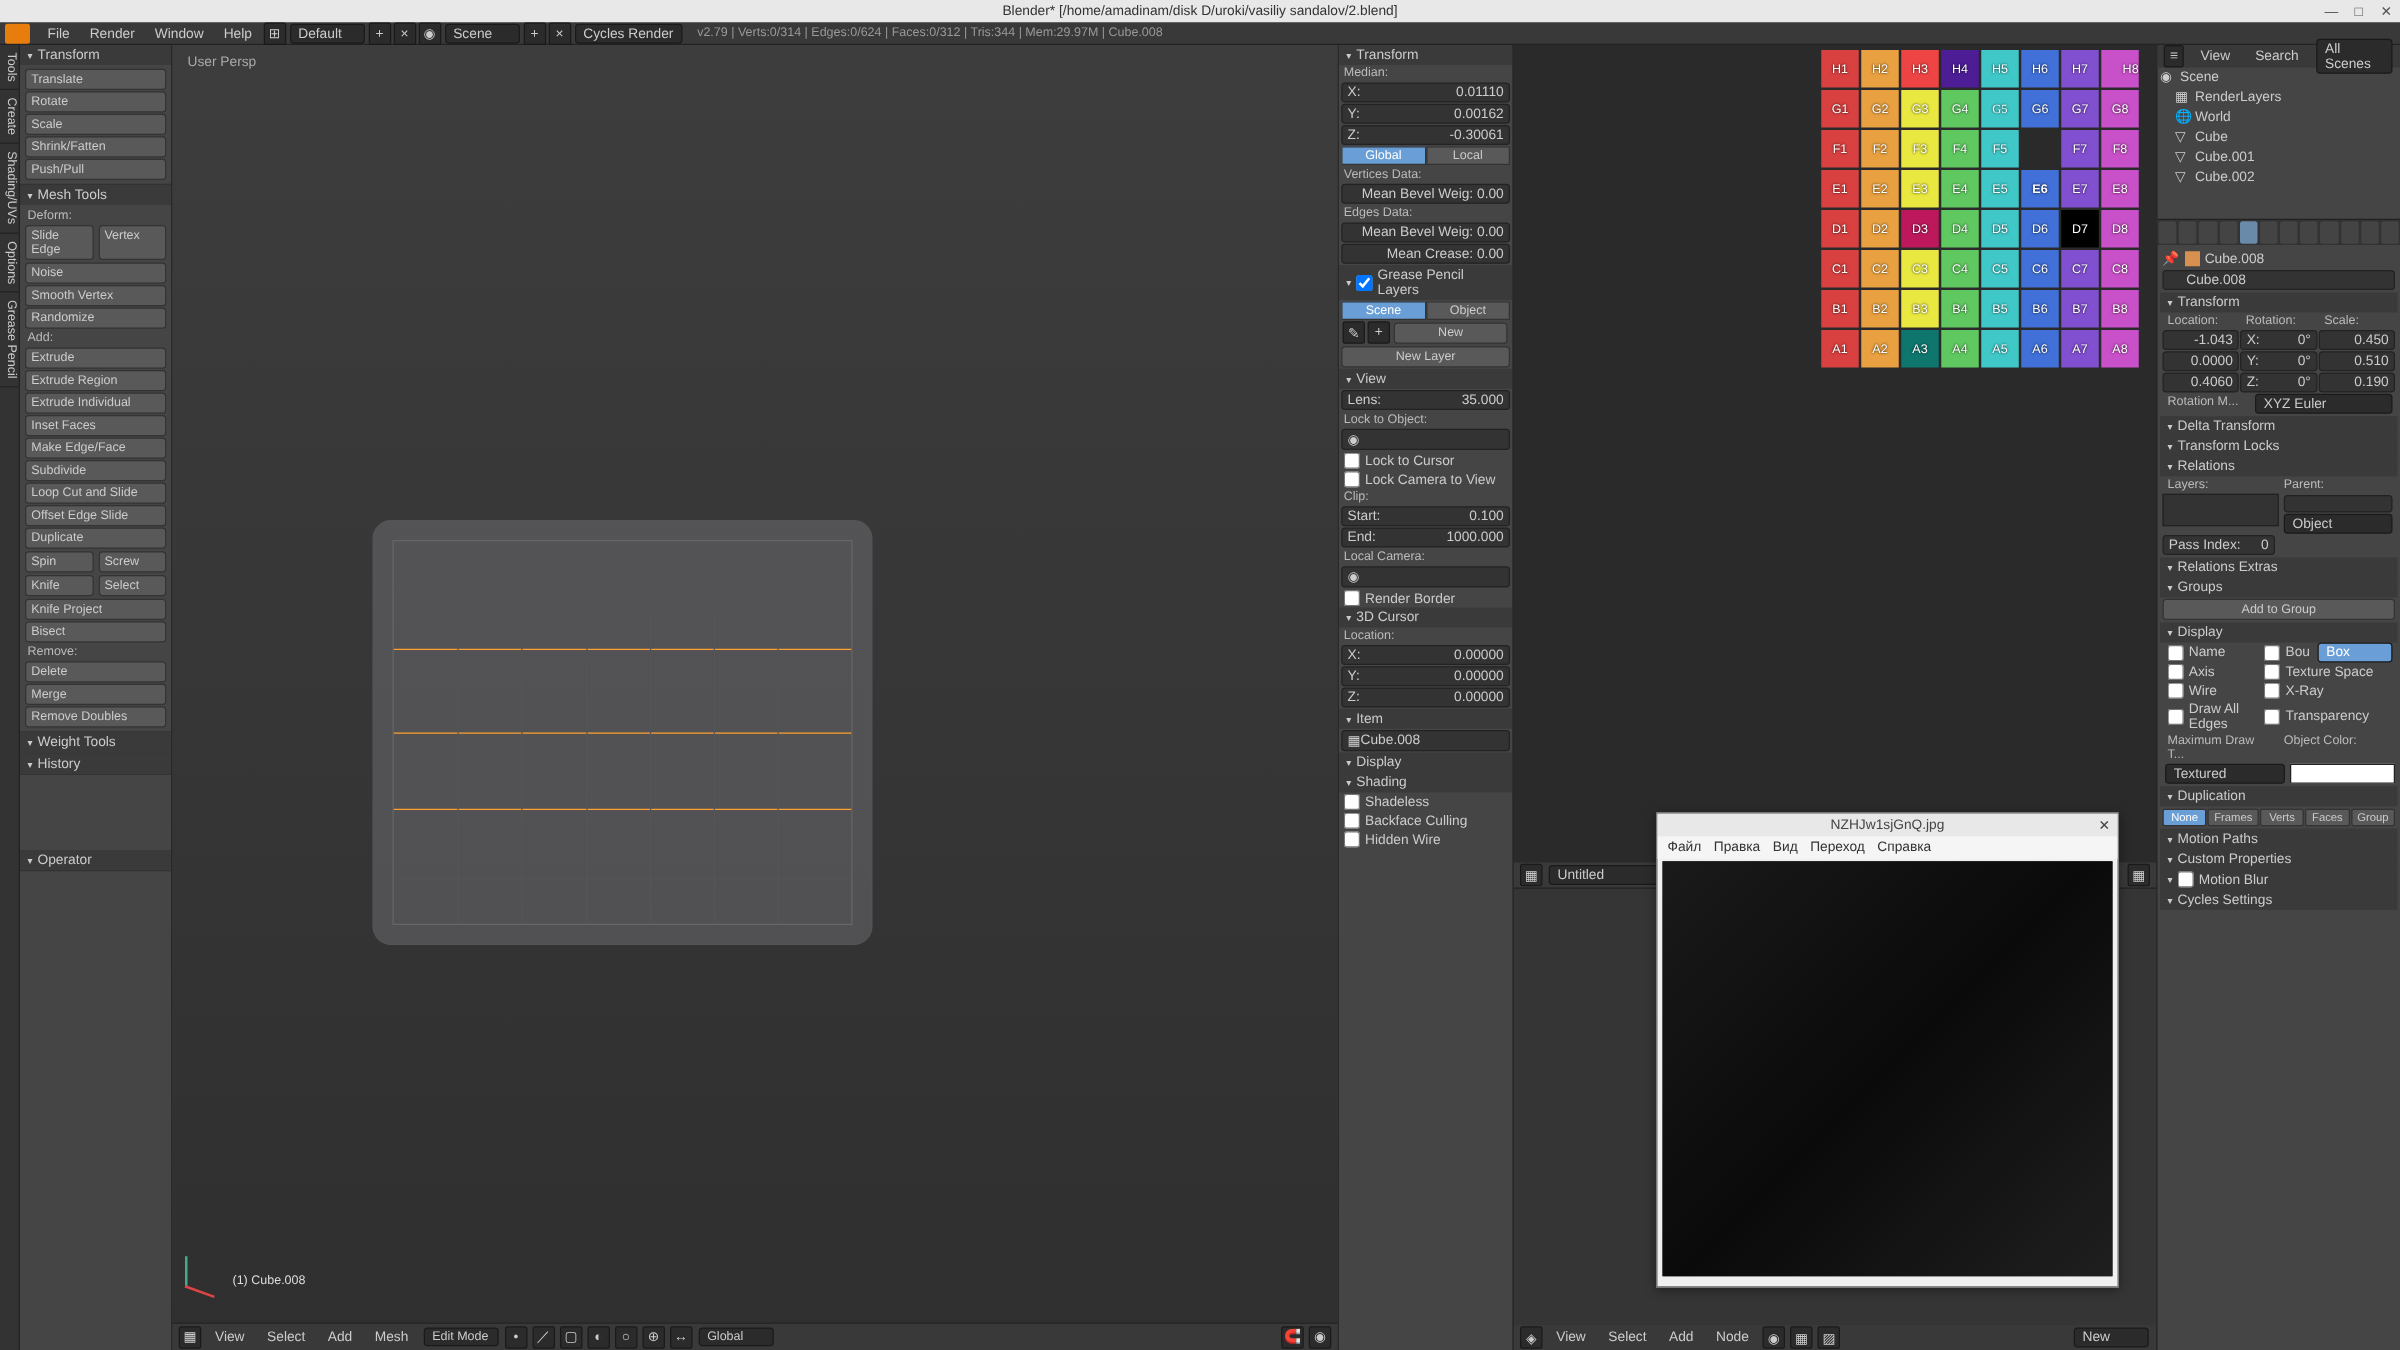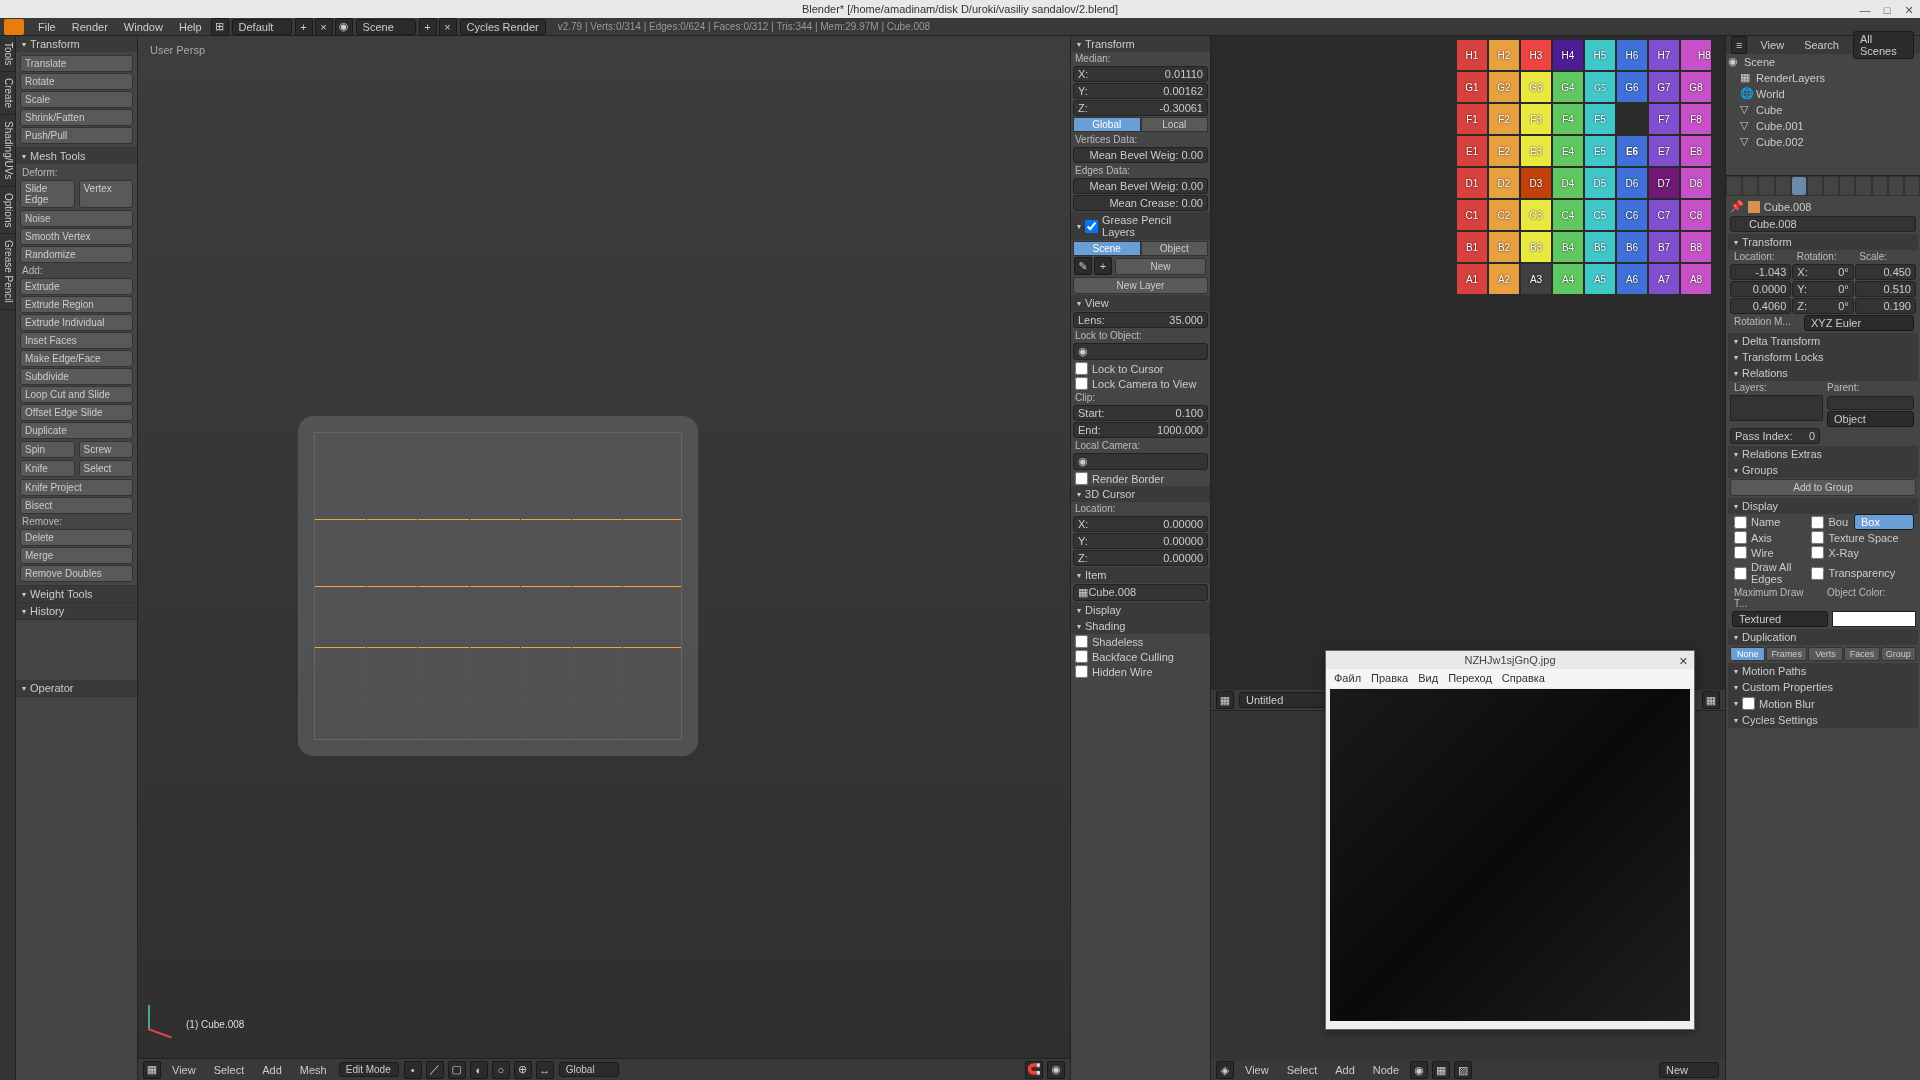--- a/index.html
+++ b/index.html
@@ -378,45 +378,45 @@
           <div class="pc" style="background: rgb(217, 64, 64);">E1</div>
           <div class="pc" style="background: rgb(232, 160, 64);">E2</div>
           <div class="pc" style="background: rgb(232, 232, 64);">E3</div>
           <div class="pc" style="background: rgb(96, 200, 96);">E4</div>
           <div class="pc" style="background: rgb(64, 200, 200);">E5</div>
           <div class="pc" style="background: rgb(64, 112, 216); font-weight: bold;">E6</div>
           <div class="pc" style="background: rgb(128, 80, 208);">E7</div>
           <div class="pc" style="background: rgb(200, 80, 200);">E8</div>
           <div class="pc" style="background: rgb(217, 64, 64);">D1</div>
           <div class="pc" style="background: rgb(232, 160, 64);">D2</div>
-          <div class="pc" style="background: #c2410c;">D3</div>
+          <div class="pc" style="background: #be185d;">D3</div>
           <div class="pc" style="background: rgb(96, 200, 96);">D4</div>
           <div class="pc" style="background: rgb(64, 200, 200);">D5</div>
           <div class="pc" style="background: rgb(64, 112, 216);">D6</div>
-          <div class="pc" style="background: #701a75;">D7</div>
+          <div class="pc" style="background: #000000;">D7</div>
           <div class="pc" style="background: rgb(200, 80, 200);">D8</div>
           <div class="pc" style="background: rgb(217, 64, 64);">C1</div>
           <div class="pc" style="background: rgb(232, 160, 64);">C2</div>
           <div class="pc" style="background: rgb(232, 232, 64);">C3</div>
           <div class="pc" style="background: rgb(96, 200, 96);">C4</div>
           <div class="pc" style="background: rgb(64, 200, 200);">C5</div>
           <div class="pc" style="background: rgb(64, 112, 216);">C6</div>
           <div class="pc" style="background: rgb(128, 80, 208);">C7</div>
           <div class="pc" style="background: rgb(200, 80, 200);">C8</div>
           <div class="pc" style="background: rgb(217, 64, 64);">B1</div>
           <div class="pc" style="background: rgb(232, 160, 64);">B2</div>
           <div class="pc" style="background: rgb(232, 232, 64);">B3</div>
           <div class="pc" style="background: rgb(96, 200, 96);">B4</div>
           <div class="pc" style="background: rgb(64, 200, 200);">B5</div>
           <div class="pc" style="background: rgb(64, 112, 216);">B6</div>
           <div class="pc" style="background: rgb(128, 80, 208);">B7</div>
           <div class="pc" style="background: rgb(200, 80, 200);">B8</div>
           <div class="pc" style="background: rgb(217, 64, 64);">A1</div>
           <div class="pc" style="background: rgb(232, 160, 64);">A2</div>
-          <div class="pc" style="background: #404040;">A3</div>
+          <div class="pc" style="background: #0f766e;">A3</div>
           <div class="pc" style="background: rgb(96, 200, 96);">A4</div>
           <div class="pc" style="background: rgb(64, 200, 200);">A5</div>
           <div class="pc" style="background: rgb(64, 112, 216);">A6</div>
           <div class="pc" style="background: rgb(128, 80, 208);">A7</div>
           <div class="pc" style="background: rgb(200, 80, 200);">A8</div>
         </div>
     </div>
     <div class="nodehdr">
       <span class="iconbtn">▦</span>
       <span class="dropdown" style="flex:0 0 90px">Untitled</span>

